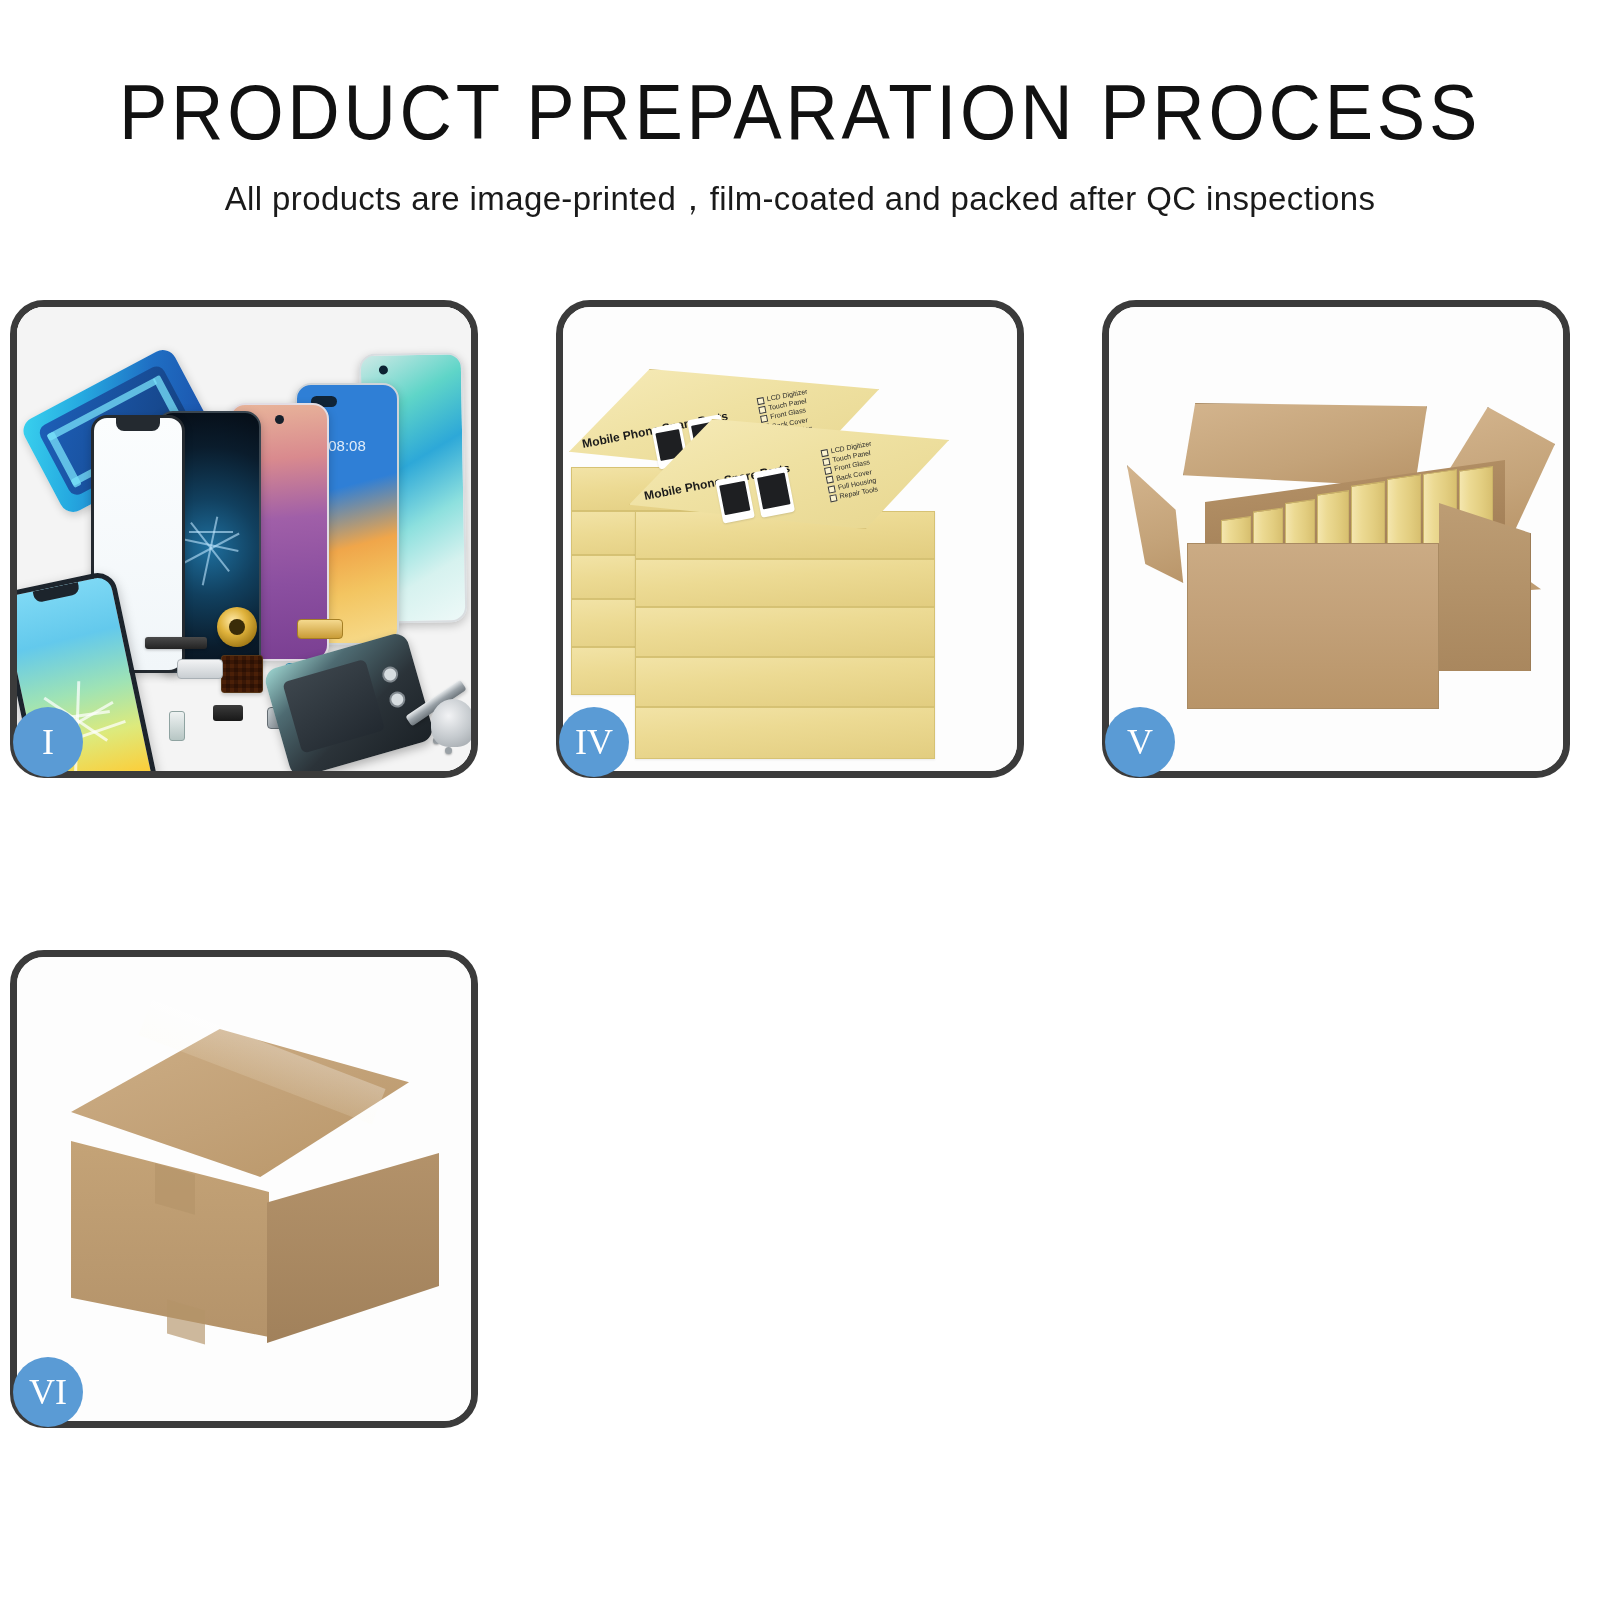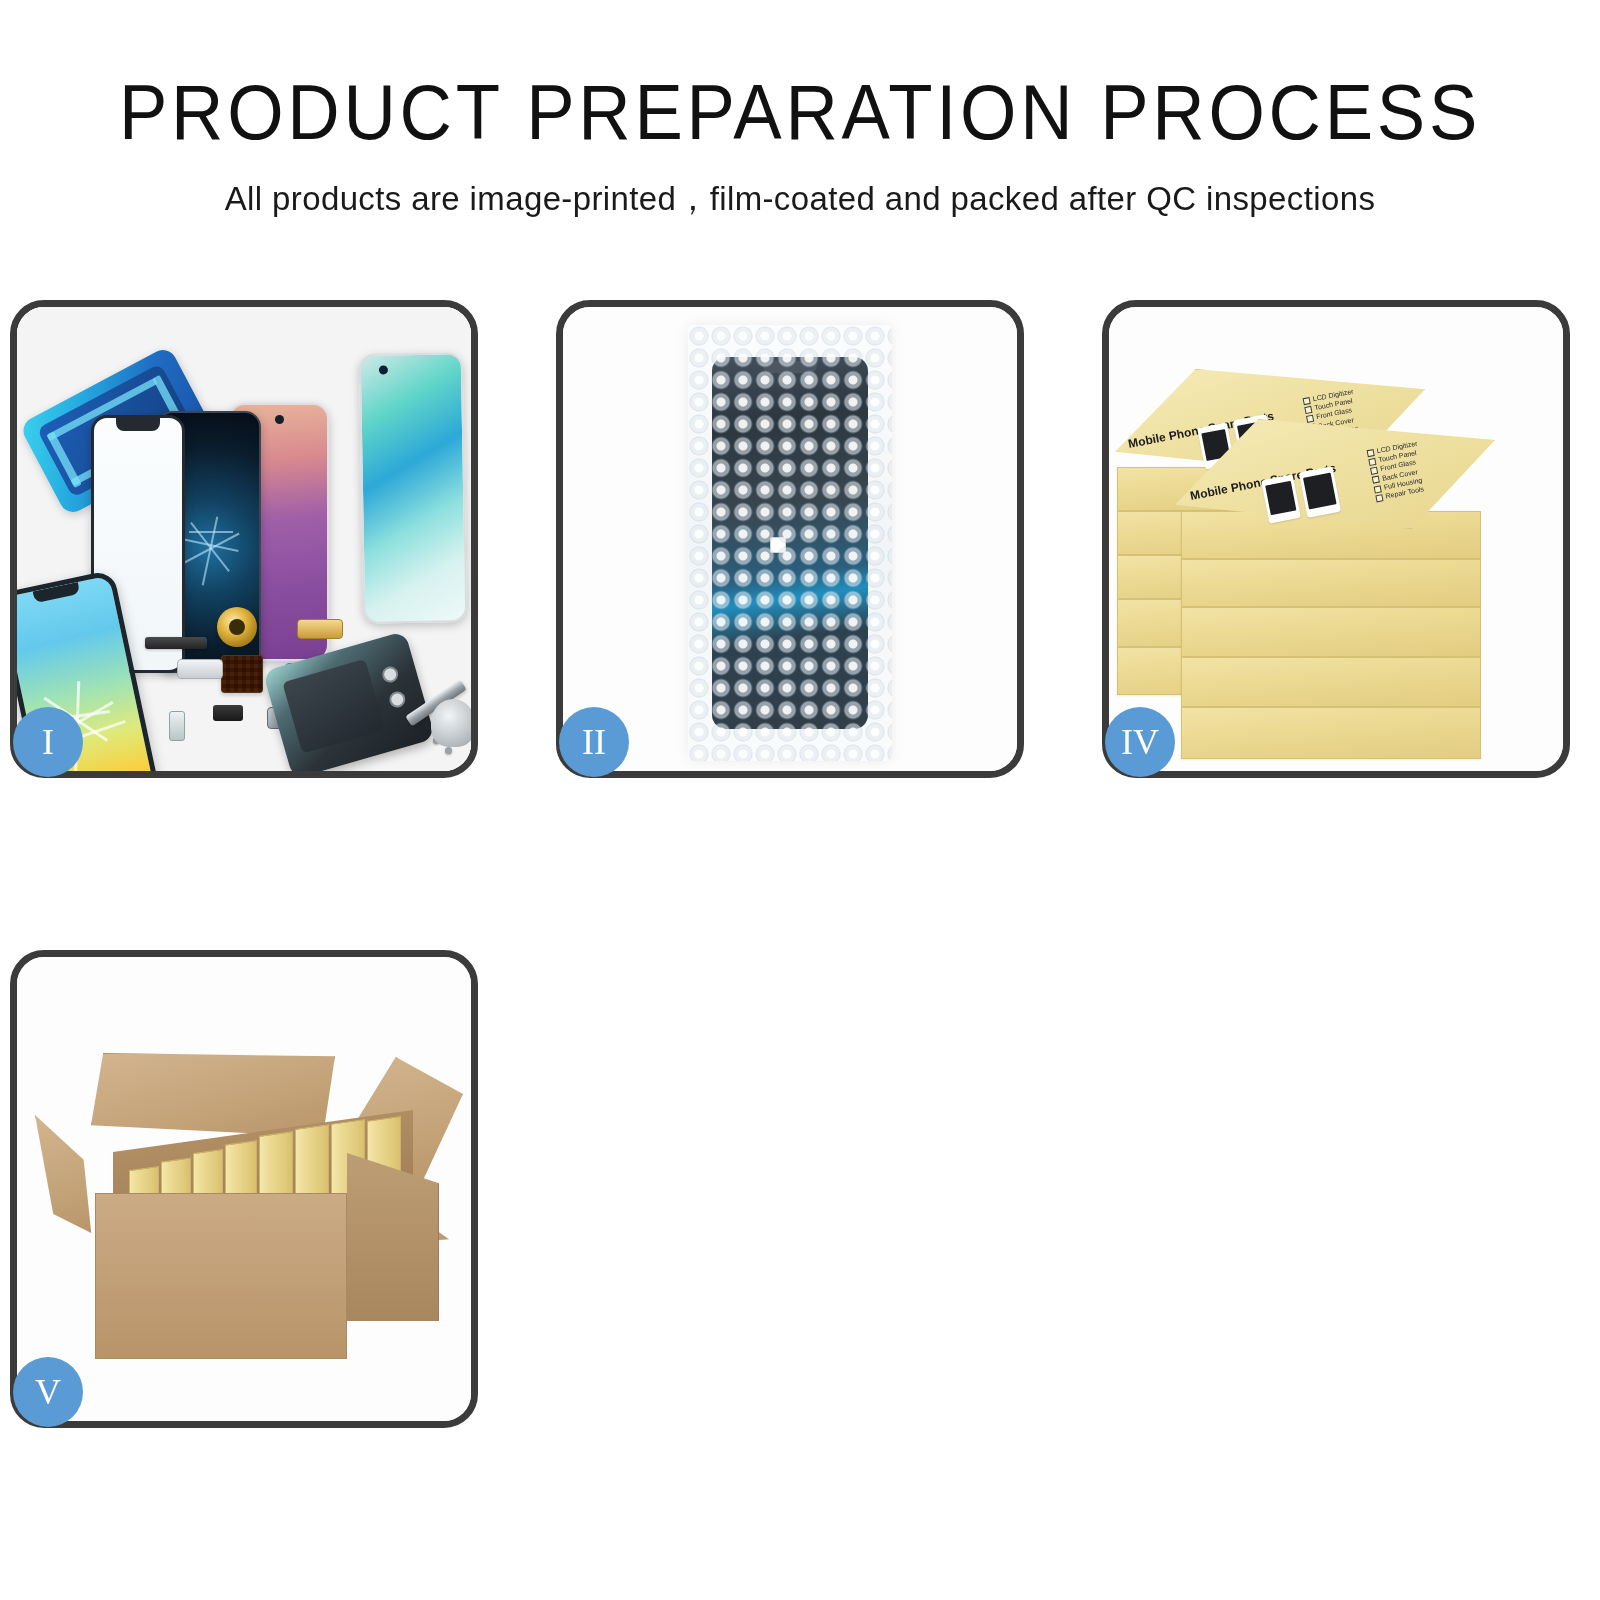--- a/index.html
+++ b/index.html
@@ -441,20 +441,23 @@
       <div class="adh-frame">
         <div class="outer"></div>
         <div class="inner"></div>
         <div class="strip" style="left:20px;top:22px;width:8px;height:60px;"></div>
         <div class="strip" style="left:20px;top:22px;width:122px;height:7px;"></div>
         <div class="strip" style="left:20px;bottom:24px;width:122px;height:7px;"></div>
         <div class="strip" style="right:22px;top:22px;width:8px;height:60px;"></div>
       </div>
 
       <div class="ph-far"></div>
+      <div class="ph-huawei">
+        <div class="clock">08:08</div>
+      </div>
       <div class="ph-purple"></div>
 
       <div class="ph-cracked">
         <div class="crackline" style="left:50%;top:40%;width:2px;height:70px;transform:rotate(12deg);"></div>
         <div class="crackline" style="left:50%;top:40%;width:2px;height:62px;transform:rotate(-38deg);"></div>
         <div class="crackline" style="left:50%;top:40%;width:2px;height:66px;transform:rotate(62deg);"></div>
         <div class="crackline" style="left:50%;top:40%;width:2px;height:58px;transform:rotate(-78deg);"></div>
         <div class="crackline" style="left:30px;top:118px;width:44px;height:2px;"></div>
       </div>
 
@@ -488,30 +491,20 @@
         <div class="lens" style="right:18px;top:30px;width:16px;height:16px;"></div>
         <div class="lens" style="right:18px;top:56px;width:16px;height:16px;"></div>
       </div>
 
       <div class="tweez"></div>
       <div class="brush"></div>
     </div>
     <div class="badge">I</div>
   </div>
 
-  <div class="panel">
-    <div class="panel-inner">
-      <div class="bubble-pack">
-        <div class="screen"></div>
-        <div class="bub-label"></div>
-        <div class="bub-grid"></div>
-      </div>
-    </div>
-    <div class="badge">II</div>
-  </div>
 
 
   <div class="panel">
     <div class="panel-inner">
 
       <div class="gbox" style="left:8px;top:160px;width:210px;height:44px;"></div>
       <div class="gbox" style="left:8px;top:204px;width:210px;height:44px;"></div>
       <div class="gbox" style="left:8px;top:248px;width:210px;height:44px;"></div>
       <div class="gbox" style="left:8px;top:292px;width:210px;height:48px;"></div>
       <div class="gbox" style="left:8px;top:340px;width:210px;height:48px;"></div>
@@ -590,14 +583,26 @@
       <div class="carton-flap" style="left:126px;top:252px;width:306px;height:52px;
            clip-path:polygon(0% 14%, 86% 0%, 100% 58%, 6% 100%);"></div>
 
       <div class="carton-body"></div>
       <div class="carton-right"></div>
 
     </div>
     <div class="badge">V</div>
   </div>
 
+  <div class="panel">
+    <div class="panel-inner">
+      <div class="ship-shadow"></div>
+      <div class="ship-top"></div>
+      <div class="ship-tape"></div>
+      <div class="ship-front"></div>
+      <div class="ship-side"></div>
+      <div class="ship-patch" style="left:138px;top:212px;width:40px;height:40px;transform:skewY(16deg);"></div>
+      <div class="ship-patch" style="left:150px;top:348px;width:38px;height:34px;transform:skewY(16deg);"></div>
+    </div>
+    <div class="badge">VI</div>
+  </div>
 
 </div>
 
 </body></html>

